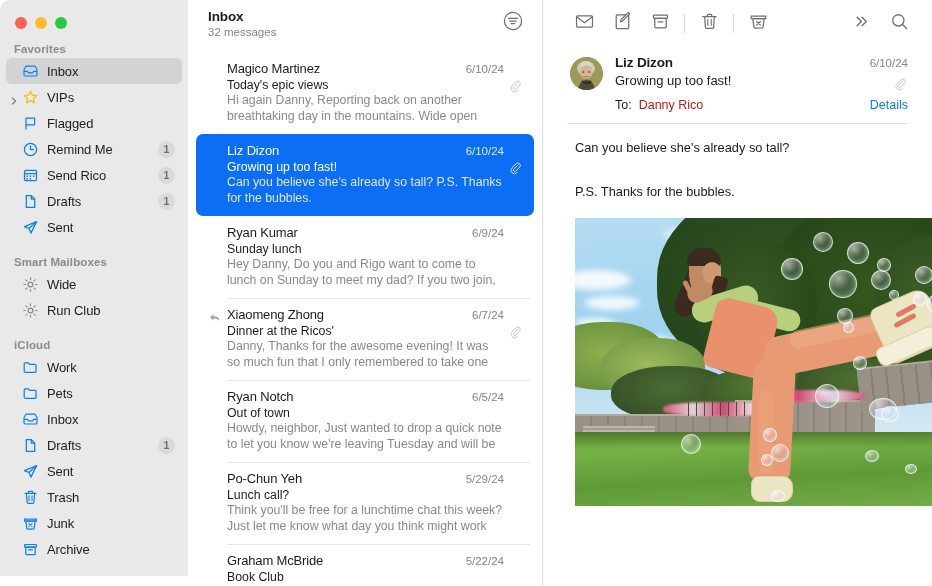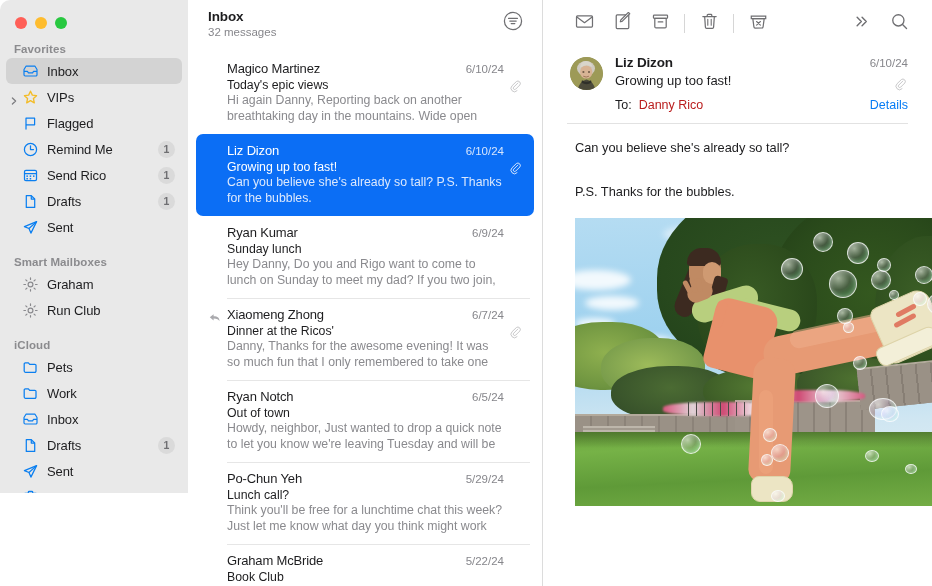--- a/index.html
+++ b/index.html
@@ -13,21 +13,21 @@
     position: relative;
     width: 932px; height: 586px;
     display: flex;
     border-radius: 10px;
     overflow: hidden;
     background: #fff;
   }
 
   
   .sidebar {
-    width: 188px; height: 493px;
+    width: 188px; height: 576px;
     background: #e9e9e9;
     flex: 0 0 188px;
     padding-top: 8px;
     position: relative;
     overflow: hidden;
   }
   .traffic { display: flex; gap: 8px; padding: 9px 0 0 15px; }
   .tl { width: 12px; height: 12px; border-radius: 50%; }
   .tl.red { background: #ff5f57; }
   .tl.yellow { background: #febc2e; }
@@ -315,21 +315,21 @@
     <div class="sb-group">
       <div class="sb-section-title">Smart Mailboxes</div>
 
       <div class="sb-row">
         <span class="ico">
           <svg width="17" height="17" viewBox="0 0 17 17">
               <circle cx="8.5" cy="8.5" r="2.4" fill="none" stroke="#8a8a8e" stroke-width="1.2"></circle>
               <path d="M8.5 1.9 v1.6 M8.5 13.5 v1.6 M1.9 8.5 h1.6 M13.5 8.5 h1.6 M3.8 3.8 l1.15 1.15 M12.05 12.05 l1.15 1.15 M13.2 3.8 l-1.15 1.15 M4.95 12.05 l-1.15 1.15" stroke="#8a8a8e" stroke-width="1.2" stroke-linecap="round"></path>
             </svg>
         </span>
-        <span class="lbl">Graham</span>
+        <span class="lbl">Wide</span>
       </div>
 
       <div class="sb-row">
         <span class="ico">
           <svg width="17" height="17" viewBox="0 0 17 17">
               <circle cx="8.5" cy="8.5" r="2.4" fill="none" stroke="#8a8a8e" stroke-width="1.2"></circle>
               <path d="M8.5 1.9 v1.6 M8.5 13.5 v1.6 M1.9 8.5 h1.6 M13.5 8.5 h1.6 M3.8 3.8 l1.15 1.15 M12.05 12.05 l1.15 1.15 M13.2 3.8 l-1.15 1.15 M4.95 12.05 l-1.15 1.15" stroke="#8a8a8e" stroke-width="1.2" stroke-linecap="round"></path>
             </svg>
         </span>
         <span class="lbl">Run Club</span>
@@ -340,30 +340,30 @@
 
     <div class="sb-group">
       <div class="sb-section-title">iCloud</div>
 
       <div class="sb-row">
         <span class="ico">
           <svg width="17" height="17" viewBox="0 0 17 17">
               <path d="M2.2 5 a1.2 1.2 0 0 1 1.2-1.2 h3 l1.3 1.5 h5.1 a1.2 1.2 0 0 1 1.2 1.2 v5.6 a1.2 1.2 0 0 1-1.2 1.2 H3.4 a1.2 1.2 0 0 1-1.2-1.2 Z" fill="none" stroke="#0b7ff0" stroke-width="1.25" stroke-linejoin="round"></path>
             </svg>
         </span>
+        <span class="lbl">Work</span>
+      </div>
+
+      <div class="sb-row">
+        <span class="ico">
+          <svg width="17" height="17" viewBox="0 0 17 17">
+              <path d="M2.2 5 a1.2 1.2 0 0 1 1.2-1.2 h3 l1.3 1.5 h5.1 a1.2 1.2 0 0 1 1.2 1.2 v5.6 a1.2 1.2 0 0 1-1.2 1.2 H3.4 a1.2 1.2 0 0 1-1.2-1.2 Z" fill="none" stroke="#0b7ff0" stroke-width="1.25" stroke-linejoin="round"></path>
+            </svg>
+        </span>
         <span class="lbl">Pets</span>
-      </div>
-
-      <div class="sb-row">
-        <span class="ico">
-          <svg width="17" height="17" viewBox="0 0 17 17">
-              <path d="M2.2 5 a1.2 1.2 0 0 1 1.2-1.2 h3 l1.3 1.5 h5.1 a1.2 1.2 0 0 1 1.2 1.2 v5.6 a1.2 1.2 0 0 1-1.2 1.2 H3.4 a1.2 1.2 0 0 1-1.2-1.2 Z" fill="none" stroke="#0b7ff0" stroke-width="1.25" stroke-linejoin="round"></path>
-            </svg>
-        </span>
-        <span class="lbl">Work</span>
       </div>
 
       <div class="sb-row">
         <span class="ico">
           <svg width="17" height="17" viewBox="0 0 17 17">
               <path d="M2 6.5 L4 3.2 h9 l2 3.3 v5.3 a1.2 1.2 0 0 1-1.2 1.2 H3.2 A1.2 1.2 0 0 1 2 11.8 Z" fill="none" stroke="#0b7ff0" stroke-width="1.2" stroke-linejoin="round"></path>
               <path d="M2 8.3 h3.4 l1 1.6 h4.2 l1-1.6 H15" fill="none" stroke="#0b7ff0" stroke-width="1.2" stroke-linejoin="round"></path>
             </svg>
         </span>
         <span class="lbl">Inbox</span>

